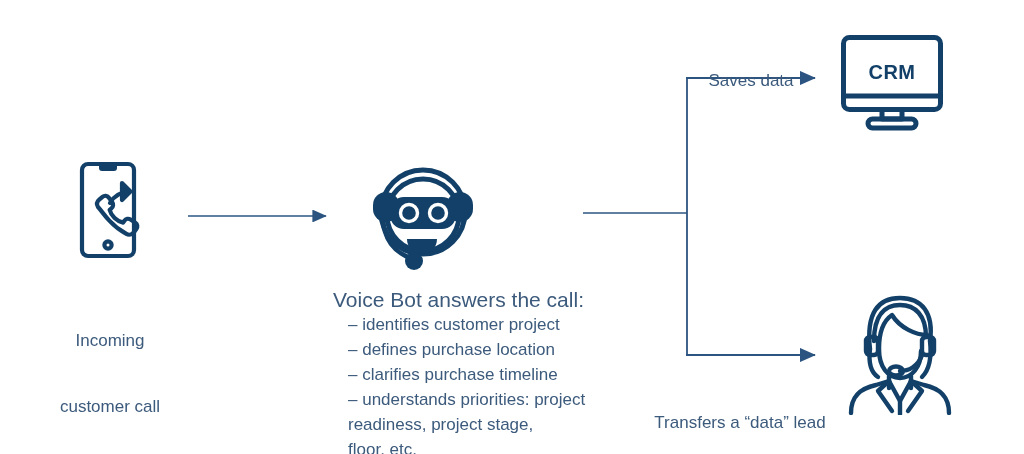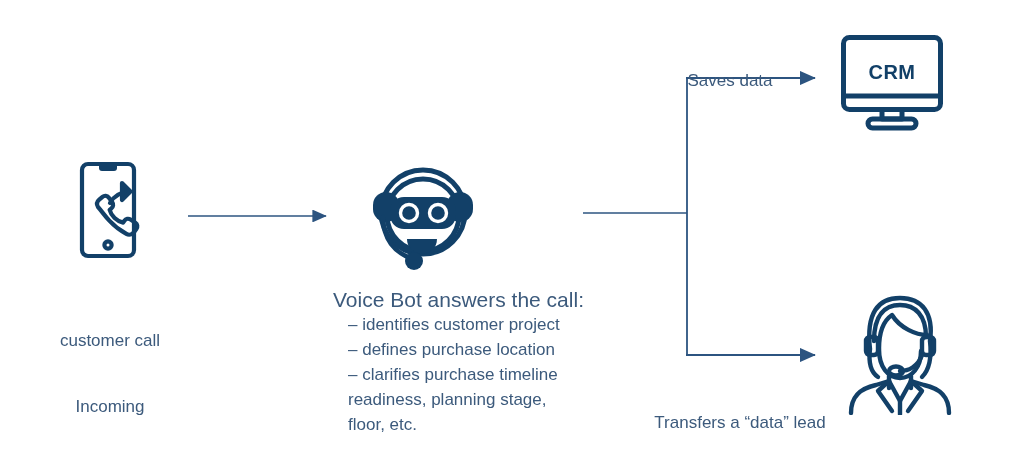--- a/index.html
+++ b/index.html
@@ -29,21 +29,21 @@
     white-space: pre;
   }
   .label.center { text-align: center; }
 
   #incoming-label {
     left: 30px;
     top: 286px;
     width: 160px;
   }
   #saves-label {
-    left: 635px;
+    left: 656px;
     top: 26px;
     width: 190px;
   }
   #transfer-label {
     left: 620px;
     top: 368px;
     width: 240px;
   }
 
   
@@ -202,37 +202,38 @@
       <path d="M101 120 C101 102 90 95 76 92 L63 88"></path>
 
       <path d="M41 88 L52 108 L63 88"></path>
       <path d="M41 88 L30 98 L44 118"></path>
       <path d="M63 88 L74 98 L60 118"></path>
       <path d="M52 108 v13"></path>
     </g>
   </svg>
 
   <div id="incoming-label" class="abs label center">
+    <div>Incoming</div>
     <div>customer call</div>
-    <div>Incoming</div>
   </div>
 
   <div id="saves-label" class="abs label center">
     <div>Saves data</div>
   </div>
 
   <div id="transfer-label" class="abs label center">
     <div>Transfers a “data” lead</div>
     
   </div>
 
   <div id="bot-desc" class="abs">
     <div class="head">Voice Bot answers the call:</div>
     <ul>
       <li>– identifies customer project</li>
       <li>– defines purchase location</li>
       <li>– clarifies purchase timeline</li>
-      <li>   readiness, planning stage,</li>
+      <li>– understands priorities: project</li>
+      <li>   readiness, project stage,</li>
       <li>   floor, etc.</li>
     </ul>
   </div>
 
 </div>
 
 </body></html>

